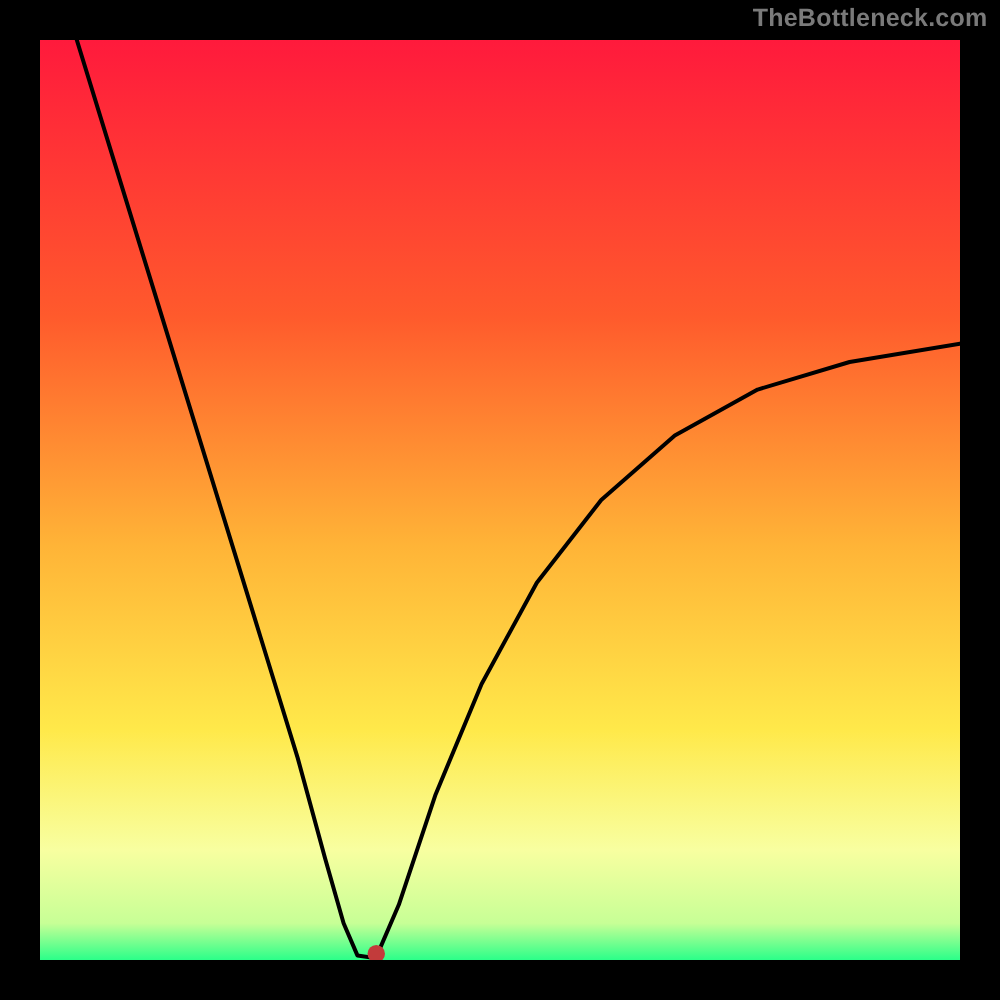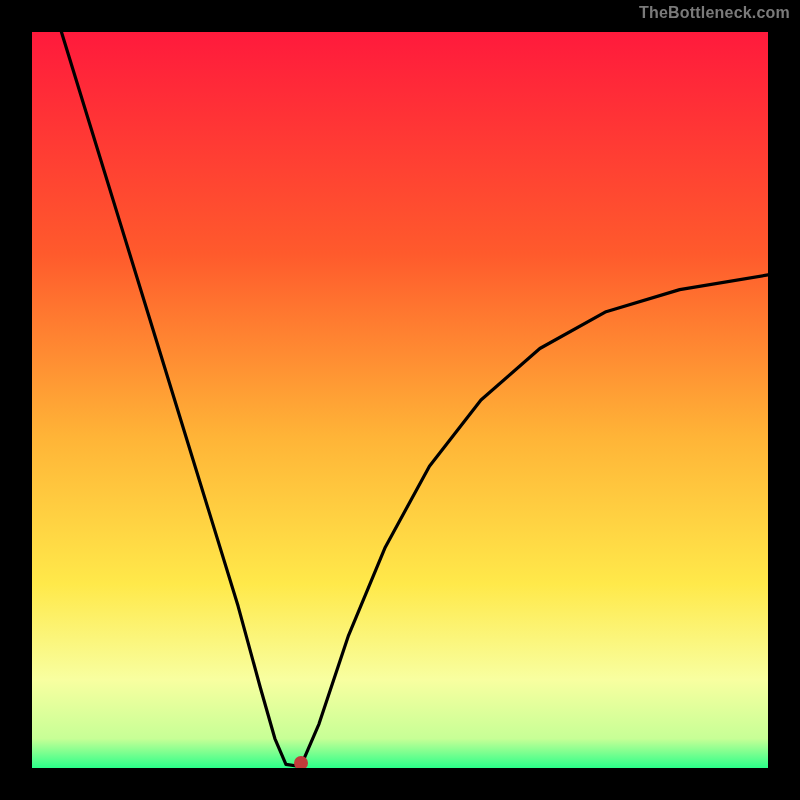--- a/index.html
+++ b/index.html
@@ -29,21 +29,21 @@
   }
   .gradient {
     position: absolute;
     left: 0; top: 0; right: 0; bottom: 0;
   }
   .watermark {
     position: absolute;
     top: 4px;
     right: 10px;
     color: #7a7a7a;
-    font-size: 16px;
+    font-size: 20px;
     font-weight: 600;
     letter-spacing: 0.2px;
   }
   .dot {
     position: absolute;
     width: 14px;
     height: 14px;
     border-radius: 50%;
     background: #c23b3b;
     transform: translate(-50%, -50%);

